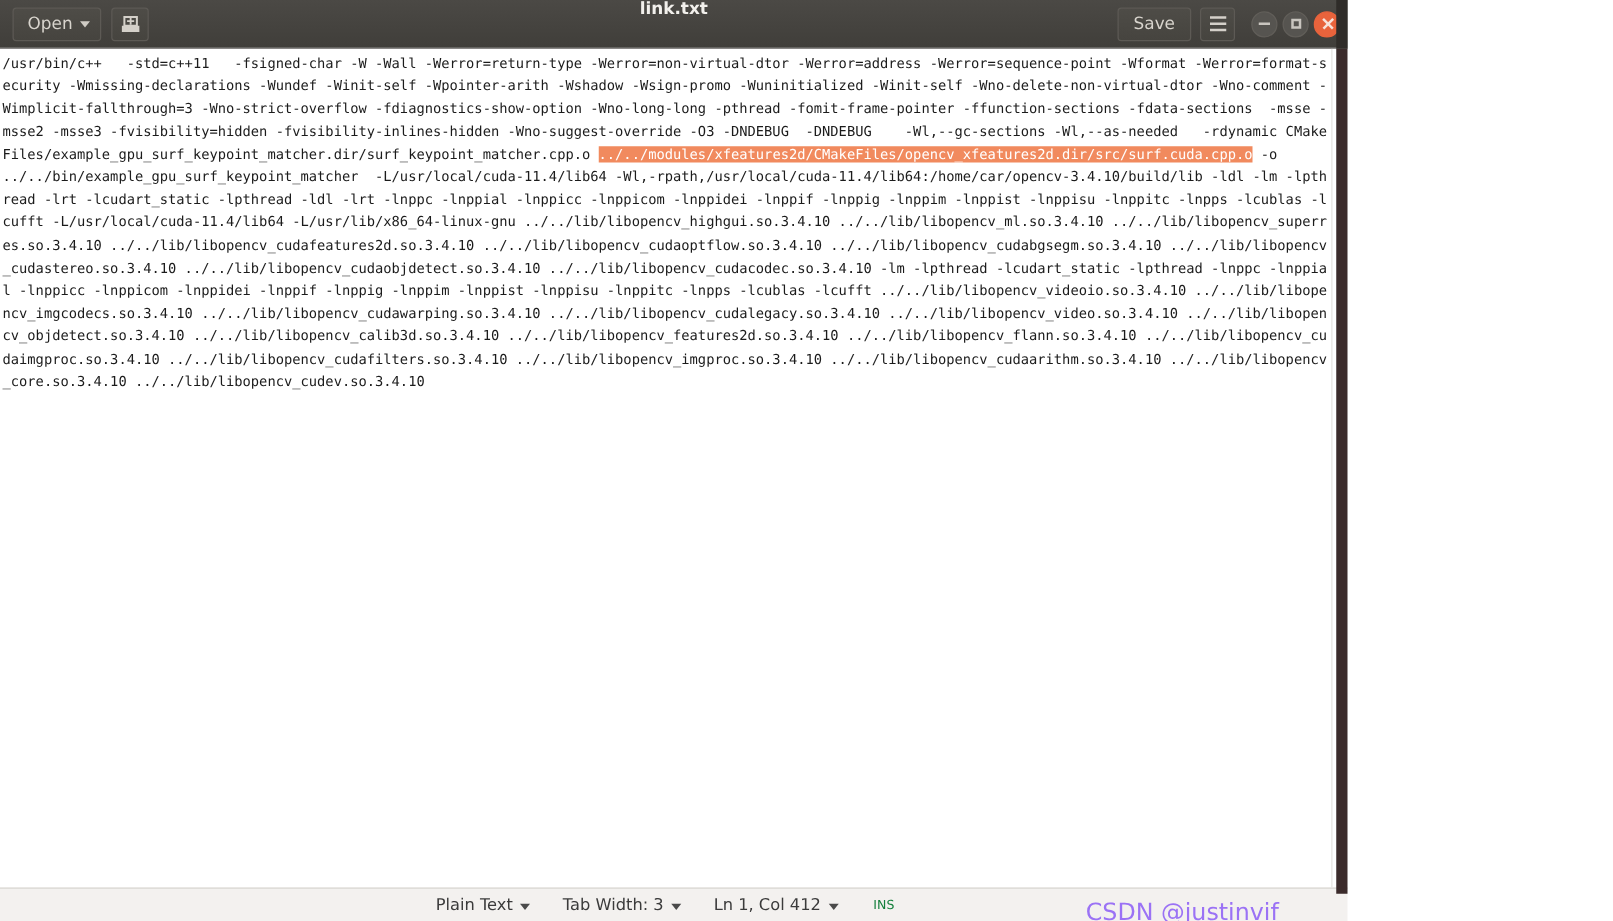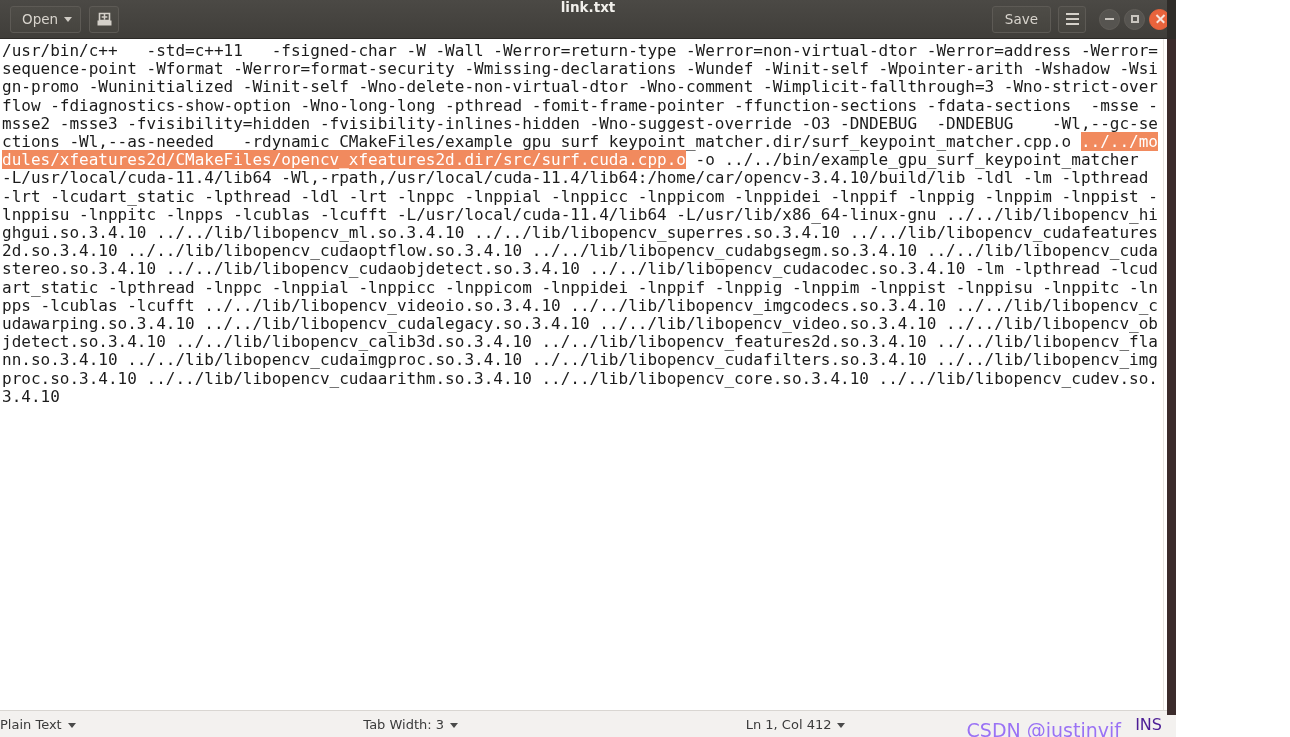--- a/index.html
+++ b/index.html
@@ -6,21 +6,21 @@
   html, body {
     margin: 0; padding: 0;
     width: 1290px; height: 737px;
     overflow: hidden;
     background: #ffffff;
     font-family: "DejaVu Sans", "Liberation Sans", sans-serif;
   }
 
   #app {
     position: relative;
-    width: 1176px;
+    width: 1078px;
     height: 737px;
     background: #ffffff;
     display: flex;
     flex-direction: column;
   }
 
   
   .titlebar {
     position: relative;
     height: 39px;
@@ -156,21 +156,21 @@
     flex: 1 1 auto;
     background: #ffffff;
     overflow: hidden;
     display: flex;
   }
 
   .editor {
     flex: 1 1 auto;
     padding: 3px 0 0 2px;
     font-family: "DejaVu Sans Mono", "Liberation Mono", monospace;
-    font-size: 16px;
+    font-size: 11px;
     line-height: 18.2px;
     color: #1b1b1b;
     white-space: pre-wrap;
     word-break: break-all;
     overflow: hidden;
     letter-spacing: 0px;
     position: relative;
   }
 
   .editor .hl {
@@ -210,21 +210,21 @@
   }
 
   
   .statusbar {
     flex: 0 0 27px;
     height: 27px;
     background: #f3f1ef;
     border-top: 1px solid #d9d6d2;
     display: flex;
     align-items: center;
-    justify-content: space-between;
+    justify-content: center;
     padding-right: 14px;
     gap: 26px;
     position: relative;
     font-size: 13px;
     color: #3b3b3b;
   }
   .sb-item {
     display: flex;
     align-items: center;
     gap: 6px;
@@ -233,21 +233,21 @@
   }
   .sb-caret {
     width: 0; height: 0;
     border-left: 4px solid transparent;
     border-right: 4px solid transparent;
     border-top: 5px solid #4a4a4a;
     display: inline-block;
     position: relative;
     top: 1px;
   }
-  .sb-ins { font-size: 16px; color: #4c1d95; padding-left: 2px; }
+  .sb-ins { font-size: 10px; color: #15803d; padding-left: 2px; }
 
   .watermark {
     position: absolute;
     right: 55px;
     top: 8px;
     font-size: 19px;
     color: #8b5cf6;
     opacity: 0.85;
     pointer-events: none;
     white-space: nowrap;

